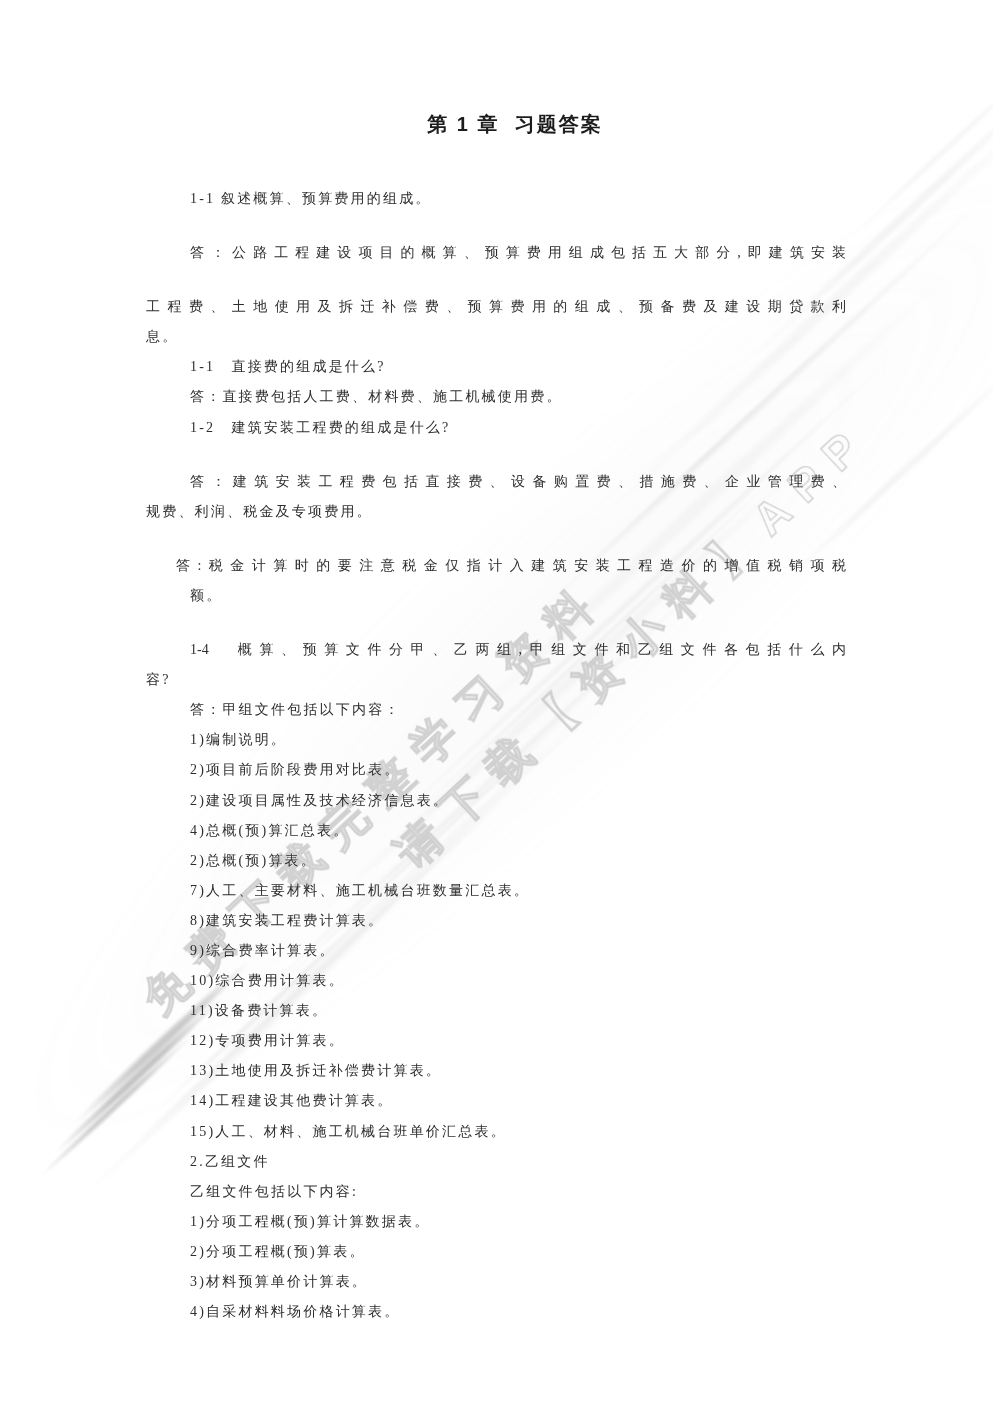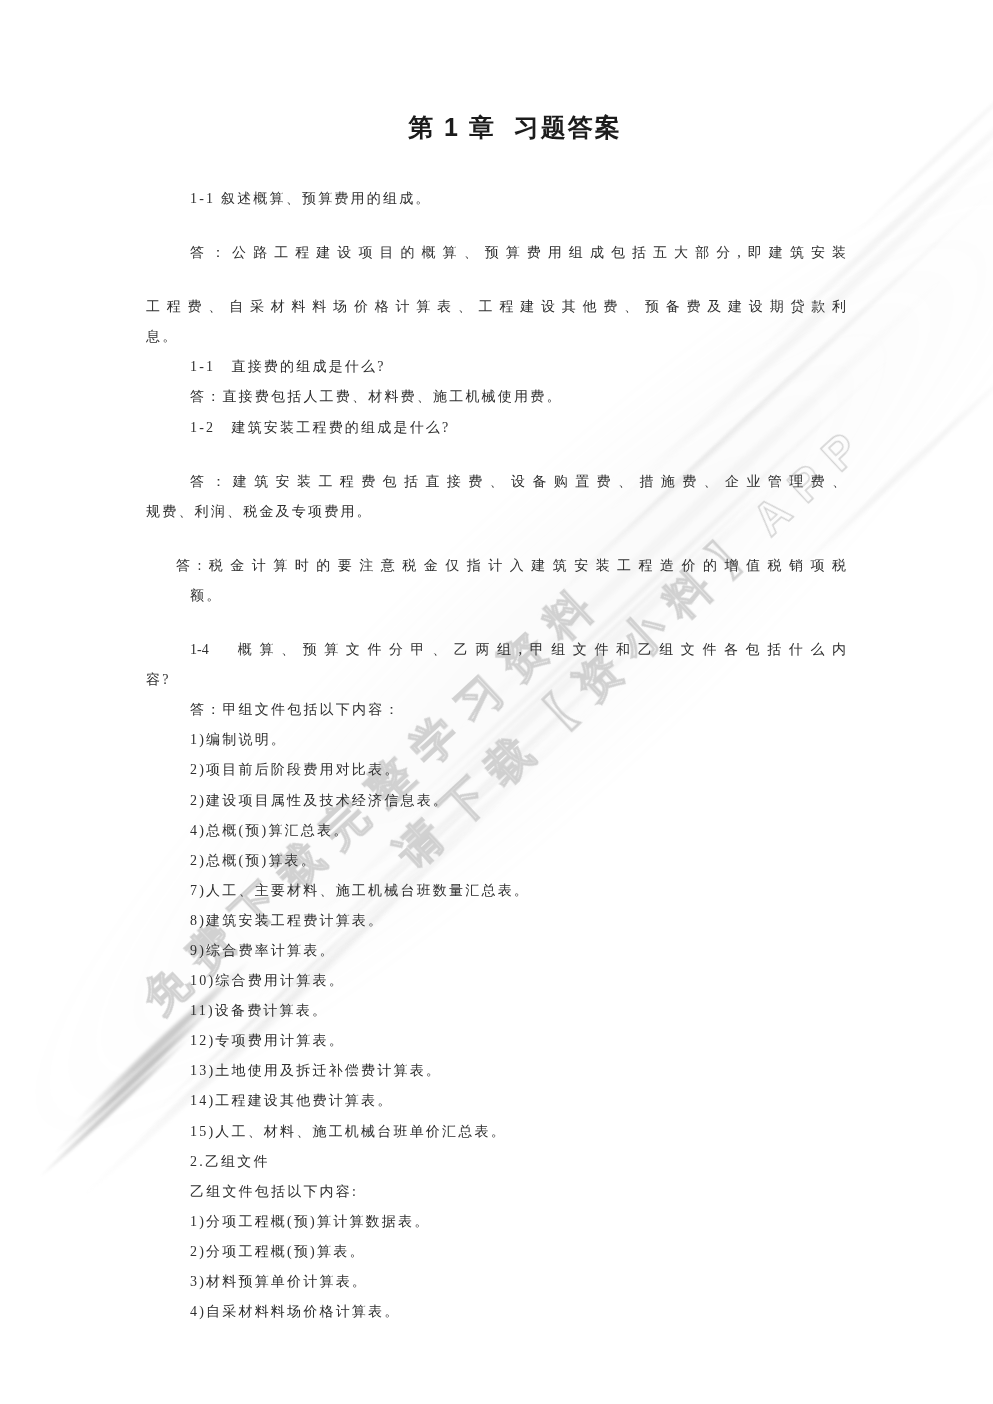--- a/index.html
+++ b/index.html
@@ -22,21 +22,21 @@
     -webkit-text-stroke:1.3px var(--wm,#c6c6c6);
     opacity:.8; white-space:pre;
   }
   .wm-line { position:absolute; left:0; top:-52px; }
   .wm-line2 { left:285px; top:14px; }
   
   .title {
     position:absolute; left:165px; top:111px; width:700px; margin:0;
     text-align:center; white-space:pre;
     font-family:"Liberation Sans","DejaVu Sans",sans-serif;
-    font-size:25px; font-weight:bold; letter-spacing:2px;
+    font-size:20px; font-weight:bold; letter-spacing:2px;
     color:var(--title,#1c1c1c);
   }
   .doc-body {
     position:absolute; left:146px; top:184px; width:700px;
     font-size:14px; color:var(--text,#2e2e2e);
   }
   .line {
     height:30.1px; line-height:30.1px;
     letter-spacing:2.2px; white-space:pre;
   }
@@ -78,21 +78,21 @@
   <div class="wm">
     <div class="wm-line">免费下载完整学习资料</div>
     <div class="wm-line wm-line2">请下载【资小料】APP</div>
   </div>
 
   <h1 class="title">第 1 章  习题答案</h1>
 
   <div class="doc-body">
       <div class="line ind-2">1-1 叙述概算、预算费用的组成。</div>
       <div class="line ind-2 fill">答：公路工程建设项目的概算、预算费用组成包括五大部分,即建筑安装</div>
-      <div class="line ind-0 fill">工程费、自采材料料场价格计算表、工程建设其他费、预备费及建设期贷款利</div>
+      <div class="line ind-0 fill">工程费、土地使用及拆迁补偿费、预算费用的组成、预备费及建设期贷款利</div>
       <div class="line ind-0">息。</div>
       <div class="line ind-2">1-1　直接费的组成是什么?</div>
       <div class="line ind-2">答：直接费包括人工费、材料费、施工机械使用费。</div>
       <div class="line ind-2">1-2　建筑安装工程费的组成是什么?</div>
       <div class="line ind-2 fill">答：建筑安装工程费包括直接费、设备购置费、措施费、企业管理费、</div>
       <div class="line ind-0">规费、利润、税金及专项费用。</div>
       <div class="line ind-1 fill">答:税金计算时的要注意税金仅指计入建筑安装工程造价的增值税销项税</div>
       <div class="line ind-2">额。</div>
       <div class="line ind-2 fill">1-4　概算、预算文件分甲、乙两组,甲组文件和乙组文件各包括什么内</div>
       <div class="line ind-0">容?</div>

